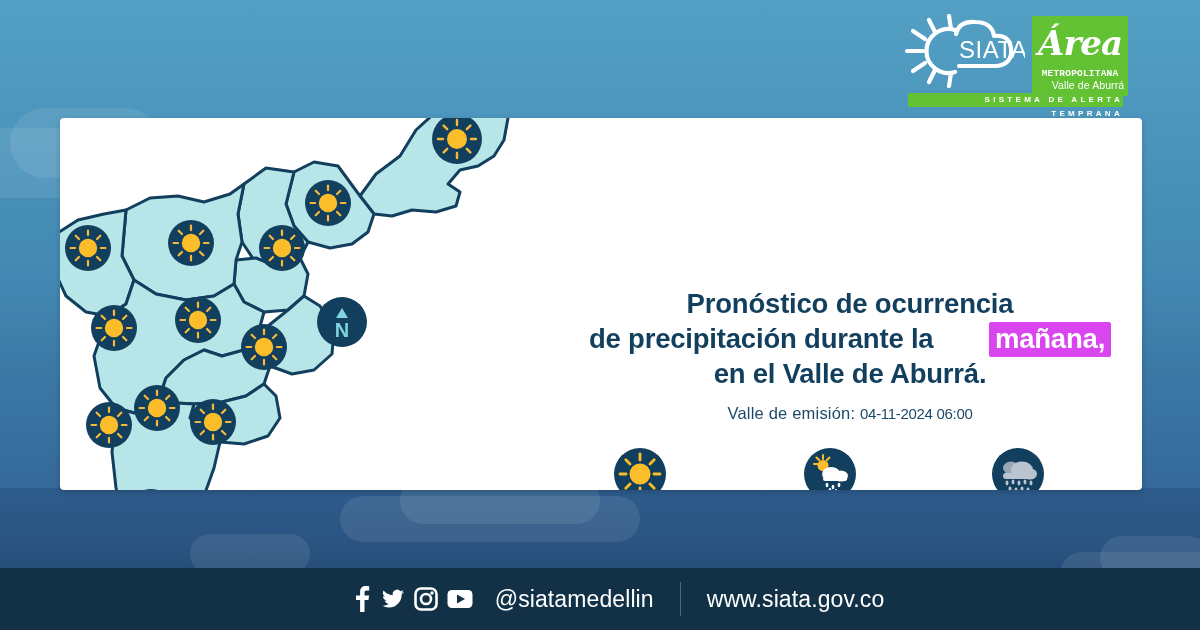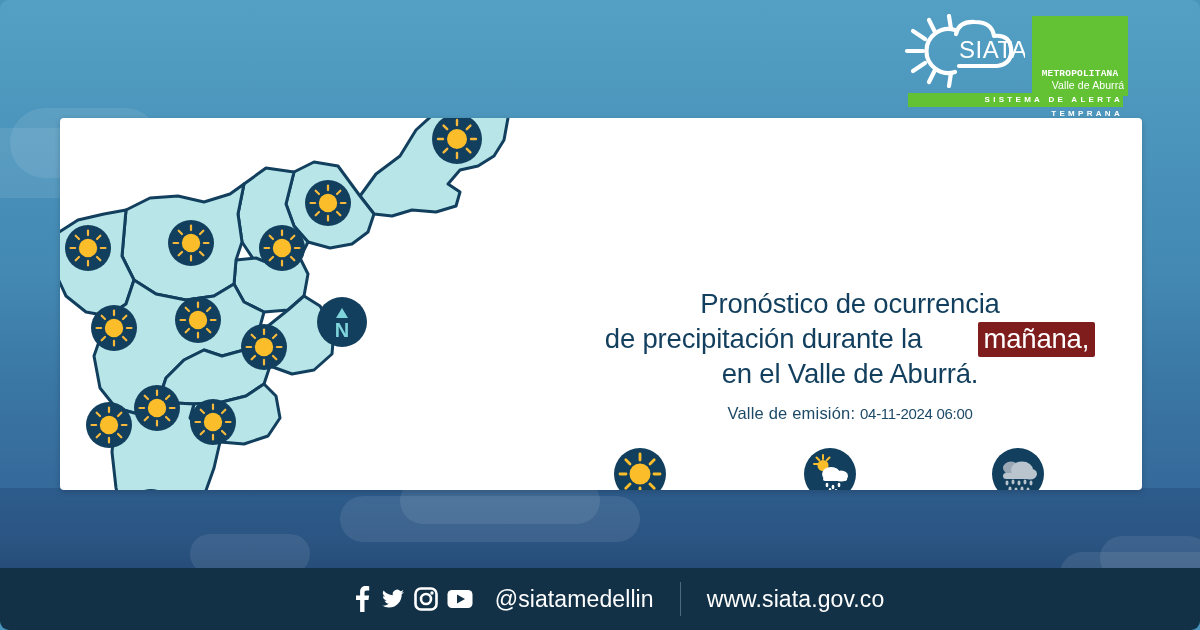--- a/index.html
+++ b/index.html
@@ -2,21 +2,21 @@
 <html><head>
 <meta charset="utf-8">
 <style>
   * { margin:0; padding:0; box-sizing:border-box; }
   html,body { width:1200px; height:630px; overflow:hidden; }
   body {
     font-family:"Liberation Sans", sans-serif;
     background:#4a93bb;
     position:relative;
   }
-  #stage { position:absolute; inset:0; width:1200px; height:630px; overflow:hidden;border-radius:9px; }
+  #stage { position:absolute; inset:0; width:1200px; height:630px; overflow:hidden; }
 
   
   .bg-sky {
     position:absolute; left:0; top:0; width:1200px; height:500px;
     background:linear-gradient(180deg,#54a0c4 0%, #4a93bb 30%, #4389b3 55%, #3b78a5 75%, #34689a 100%);
   }
   .bg-deep {
     position:absolute; left:0; top:488px; width:1200px; height:92px;
     background:linear-gradient(180deg,#2d5c8c 0%, #2b5482 60%, #244a74 100%);
   }
@@ -73,25 +73,25 @@
 
   .marker { position:absolute; width:46px; height:46px; }
   .marker.big { width:50px; height:50px; }
 
   .compass { position:absolute; left:309px; top:253px; width:50px; height:50px; }
 
   
   .title {
     position:absolute; left:460px; top:168px; width:660px;
     text-align:center; color:#123f5e;
-    font-size:27.5px; font-weight:400; line-height:35px;
+    font-size:27.5px; font-weight:700; line-height:35px;
     letter-spacing:-0.2px;
   }
   .hl {
-    background:#7f1d1d; color:#ffffff;
+    background:#d946ef; color:#ffffff;
     padding:1px 6px 3px 6px; border-radius:2px;margin-left:48px;
   }
   .fecha {
     position:absolute; left:460px; top:286px; width:660px;
     text-align:center; color:#1d4a68; font-size:16.5px;
     letter-spacing:0.2px;
   }
   .fecha .val { font-size:15px; letter-spacing:-0.3px; }
 
   
@@ -142,20 +142,21 @@
         <line x1="36" y1="6" x2="42" y2="18"></line>
         <line x1="36" y1="68" x2="42" y2="56"></line>
         <line x1="56" y1="2" x2="58" y2="15"></line>
         <line x1="56" y1="72" x2="58" y2="59"></line>
       </g>
       <path d="M63 20 Q66 7 82 8 Q99 8 101 22 Q116 20 118 34 Q120 50 104 52 L66 52" stroke="#ffffff" stroke-width="4.2" fill="none" stroke-linecap="round" stroke-linejoin="round"></path>
       <text x="66" y="44" fill="#ffffff" font-family="Liberation Sans, sans-serif" font-size="24" font-weight="400" letter-spacing="0.5">SIATA</text>
     </svg>
 
     <div class="area-box">
+      <div class="area-script">Área</div>
       <div class="area-sub1">METROPOLITANA</div>
       <div class="area-sub2">Valle de Aburrá</div>
     </div>
   </div>
   <div class="tagline">SISTEMA DE ALERTA TEMPRANA</div>
 
   <div class="card">
 
     <div class="map-wrap">
       <svg class="map-svg" width="520" height="560" viewBox="0 0 520 560">

